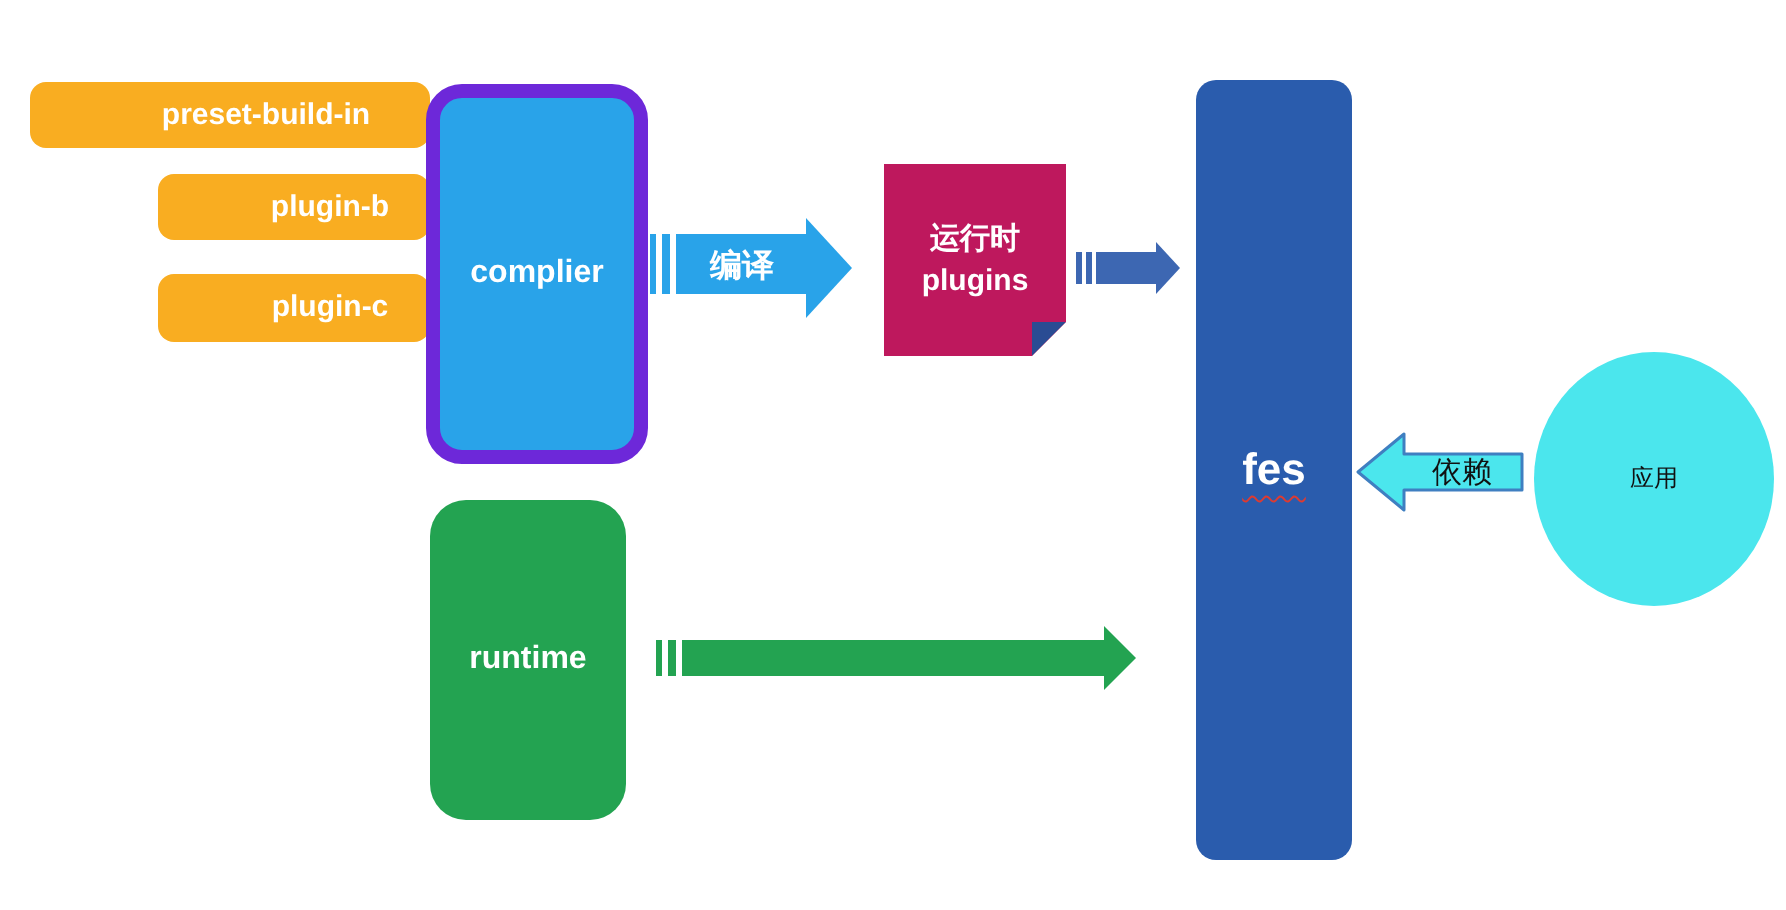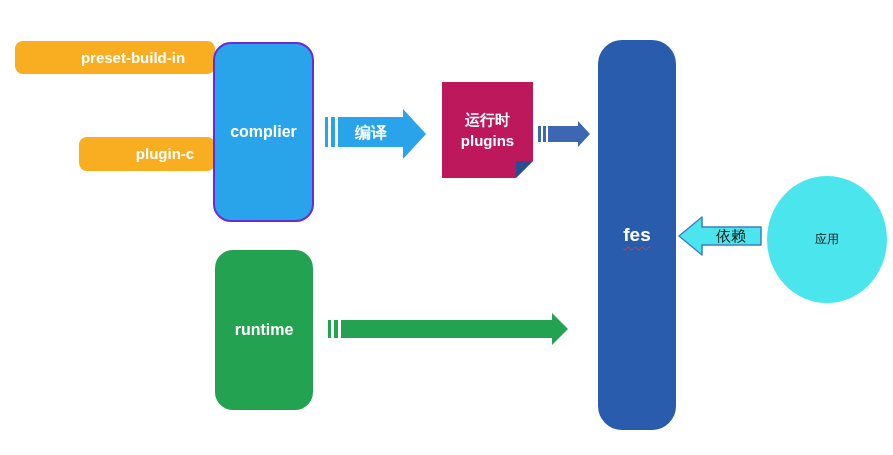--- a/index.html
+++ b/index.html
@@ -17,29 +17,29 @@
   #badge-1 { left:79px;  top:87px;  width:100px; height:33px; }
   #badge-2 { left:79px;  top:137px; width:100px; height:34px; }
   #badge-3 { left:76px;  top:183px; width:101px; height:39px; }
 
   .box {
     position:absolute; display:flex; align-items:center; justify-content:center;
     color:#ffffff; font-weight:700; text-align:center;
   }
   #compiler {
     left:213px; top:42px; width:97px; height:176px; background:#29A3E9;
-    border:2px solid #6d28d9; border-radius:18px; font-size:16px;
+    border:7px solid #6d28d9; border-radius:18px; font-size:16px;
   }
   #runtime {
     left:215px; top:250px; width:98px; height:160px; background:#23A351;
     border-radius:18px; font-size:16px;text-align:right;
   }
   #fes {
     left:598px; top:40px; width:78px; height:390px; background:#2A5CAD;
-    border-radius:24px; font-size:19px;
+    border-radius:10px; font-size:22px;
   }
   #fes .wavy {
     text-decoration-line:underline; text-decoration-style:wavy;
     text-decoration-color:#e03a2f; text-decoration-thickness:1px;
     text-underline-offset:5px;
   }
   #plugins {
     left:442px; top:82px; width:91px; height:96px; background:#be185d;
     font-size:15px; line-height:21px; font-weight:600; white-space:pre-line;
     clip-path: polygon(0 0, 100% 0, 100% calc(100% - 17px), calc(100% - 17px) 100%, 0 100%);
@@ -60,20 +60,21 @@
   #arrow-depend  { left:677px; top:215px; }
   svg text { font-family:"Liberation Sans", sans-serif; }
   .depend-poly { stroke:#3F7FC1; stroke-width:1.5; stroke-linejoin:round; }
 </style>
 </head>
 <body>
 
 <div class="canvas">
 
   <div class="badge" id="badge-0">preset-build-in</div>
+  <div class="badge" id="badge-1">plugin-b</div>
   <div class="badge" id="badge-2">plugin-c</div>
 
   <div class="box" id="compiler">
     <span>complier</span>
   </div>
 
   <svg class="arrow" id="arrow-compile" width="103" height="54" viewBox="0 0 103 54">
     <g fill="#29A3E9">
       <rect x="0" y="10" width="3" height="30"></rect>
       <rect x="6" y="10" width="4" height="30"></rect>

